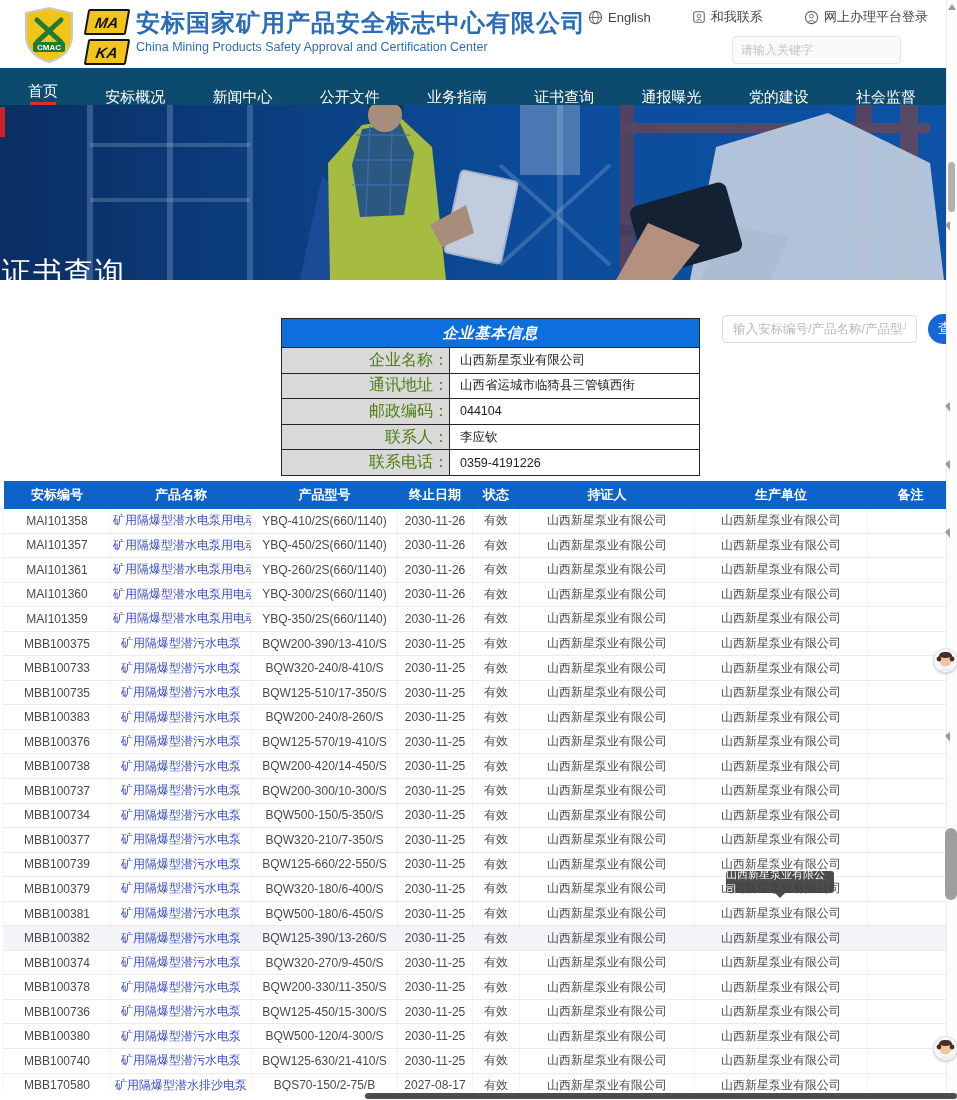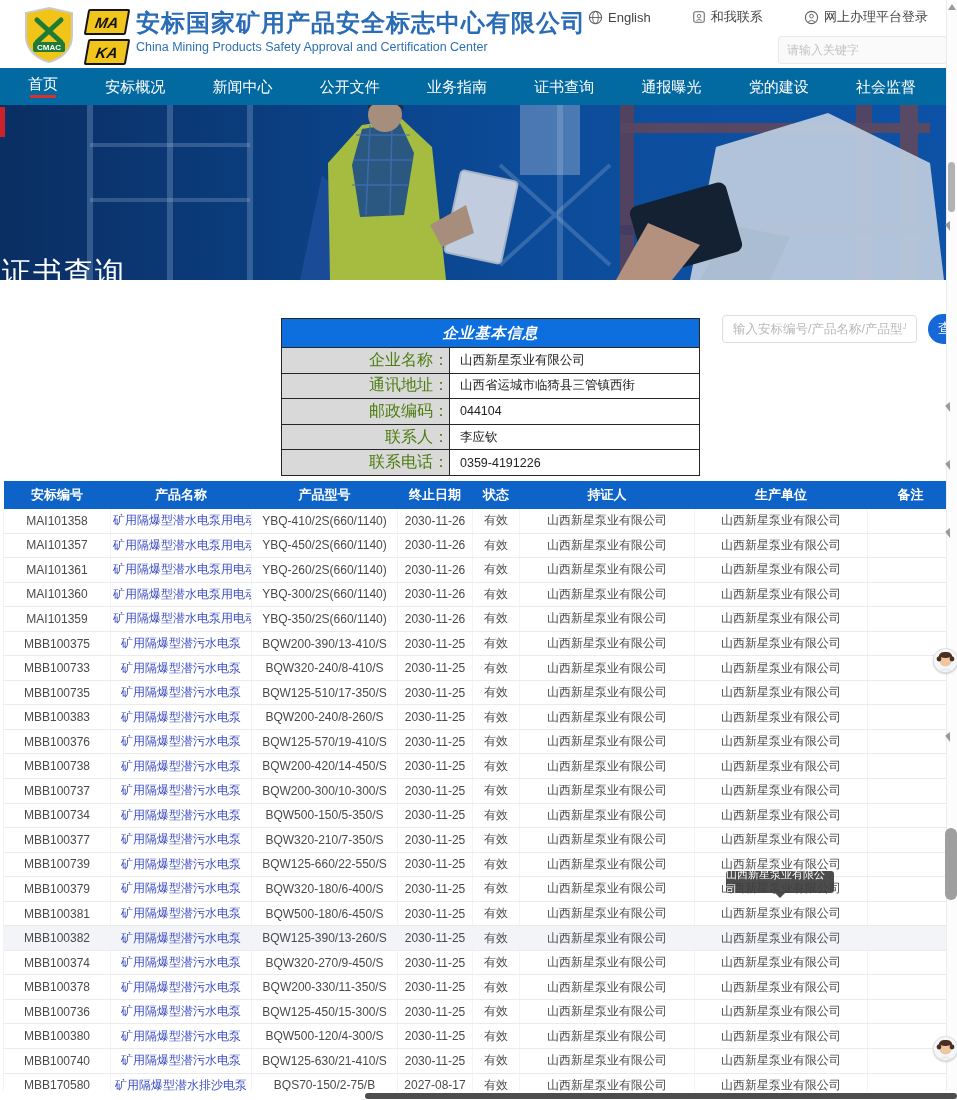--- a/index.html
+++ b/index.html
@@ -11,27 +11,27 @@
   .logo-shield{position:absolute;left:20px;top:6px;}
   .logo-maka{position:absolute;left:86px;top:9px;width:42px;}
   .maka-badge{width:38px;height:22px;background:#f2c51c;border:2px solid #141414;transform:skewX(-10deg);
     display:flex;align-items:center;justify-content:center;font-weight:900;font-style:italic;
     font-size:15px;color:#111;margin-bottom:4px;border-radius:2px;}
   .titles{position:absolute;left:136px;top:8px;}
   .title-cn{font-size:24px;font-weight:bold;color:#2a6cb5;letter-spacing:1px;line-height:30px;}
   .title-en{font-size:12.5px;color:#2f70b5;margin-top:2px;}
   .top-links{position:absolute;left:588px;top:8px;width:340px;display:flex;justify-content:space-between;align-items:center;font-size:13px;color:#444;}
   .top-link{display:flex;align-items:center;gap:5px;cursor:pointer;}
-  .top-search{position:absolute;left:778px;top:36px;width:167px;height:26px;background:#fafafa;border:1px solid #e8e8e8;border-radius:3px;display:flex;align-items:center;}
+  .top-search{position:absolute;left:732px;top:36px;width:167px;height:26px;background:#fafafa;border:1px solid #e8e8e8;border-radius:3px;display:flex;align-items:center;}
   .top-search input{flex:1;border:none;outline:none;background:transparent;font-size:12px;color:#666;padding:0 8px;font-family:inherit;}
   .top-search input::placeholder{color:#c3c3c3;}
   .top-search .mag{margin-right:7px;}
 
   
-  .nav{position:absolute;left:0;top:68px;width:946px;height:37px;background:#0369a1;display:flex;align-items:center;justify-content:space-between;padding:0 30px 0 28px;box-sizing:border-box;gap:35px;}
+  .nav{position:absolute;left:0;top:68px;width:946px;height:37px;background:#0c4a6e;display:flex;align-items:flex-end;justify-content:space-between;padding:0 30px 0 28px;box-sizing:border-box;gap:35px;}
   .nav-item{color:#fff;font-size:15px;display:flex;flex-direction:column;align-items:center;cursor:pointer;line-height:17px;}
   .nav-underline{display:block;width:26px;height:3px;background:#d9302c;margin-top:3px;}
 
   
   .banner{position:absolute;left:0;top:105px;width:946px;height:175px;overflow:hidden;background:linear-gradient(100deg,#0a2c5c 0%,#0d4f9e 55%,#0e57ae 100%);}
   .banner svg{position:absolute;left:0;top:0;}
   .banner-title{position:absolute;left:2px;top:148px;color:#fff;font-size:29px;letter-spacing:2px;z-index:3;}
   .red-accent{position:absolute;left:0;top:107px;width:5px;height:30px;background:#cc2229;z-index:4;}
 
   

